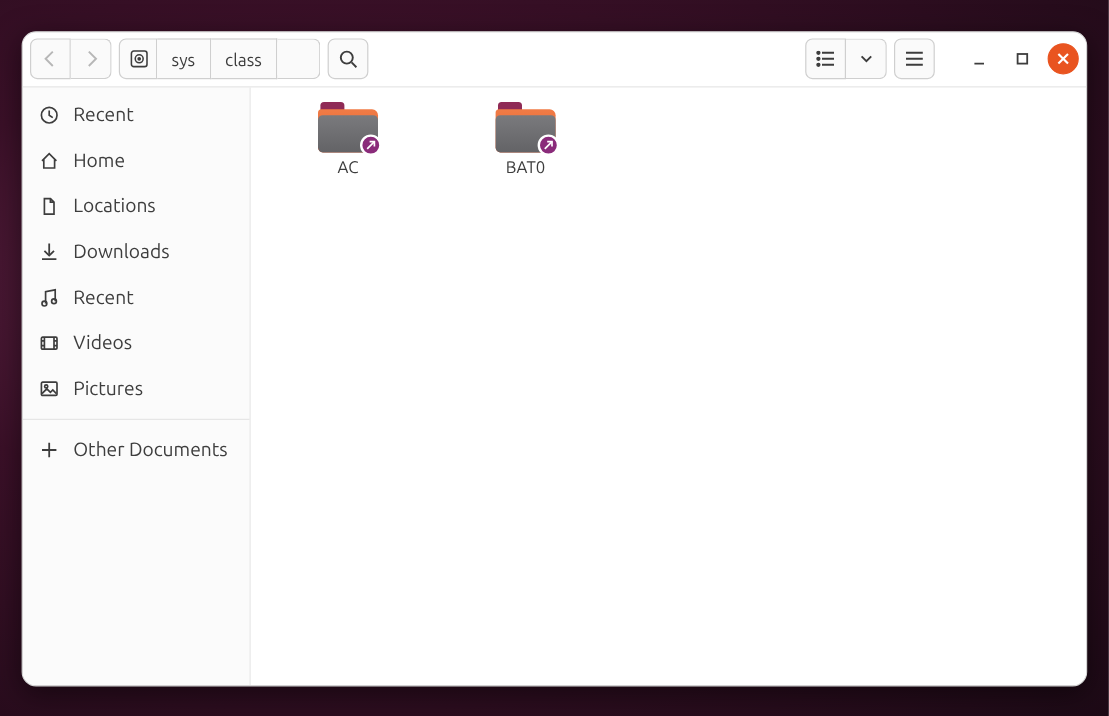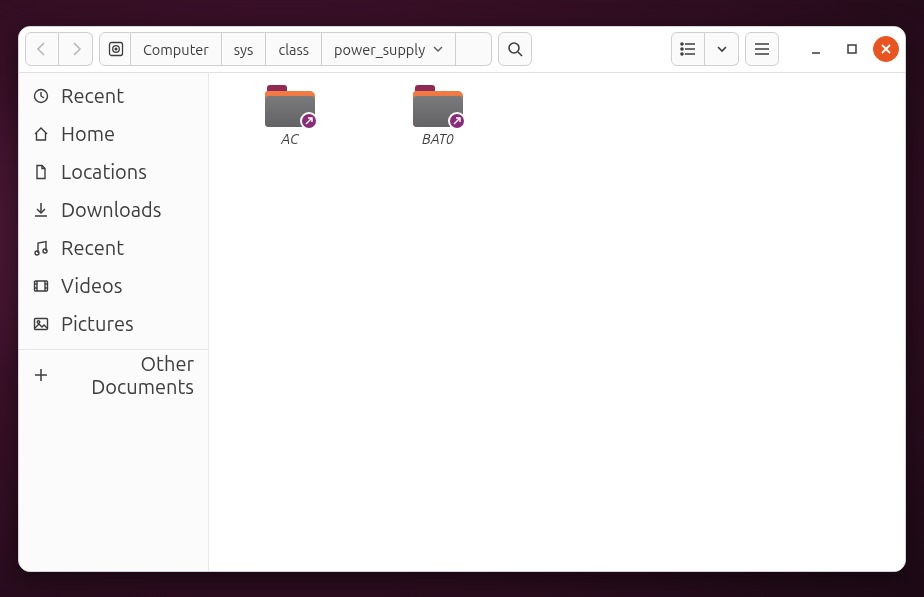--- a/index.html
+++ b/index.html
@@ -20,27 +20,27 @@
   .pathbar .seg.first { border-top-left-radius:6px; border-bottom-left-radius:6px; padding-left:8px; padding-right:6px; }
   .pathbar .seg + .seg { border-left:none; }
   .pathbar .seg.drop { gap:8px; }
   .pathbar .seg.blank { width:36px; padding:0; border-top-right-radius:6px; border-bottom-right-radius:6px; }
   .spacer { flex:1; }
   .close-btn { background:#e95420; border-color:#e95420; color:#fff; border-radius:50%; width:26px; height:26px; min-width:26px; }
   .winbtn { border:none; background:transparent; width:30px; min-width:30px; }
   
   .body { flex:1; display:flex; min-height:0; }
   .sidebar { width:190px; border-right:1px solid #e7e7e7; background:#fbfbfb; display:flex; flex-direction:column; padding-top:4px; }
-  .side-item { display:flex; align-items:center; gap:12px; height:38px; padding:0 14px; color:#3d3d3d; font-size:20px;text-align:right; }
+  .side-item { display:flex; align-items:center; gap:12px; height:38px; padding:0 14px; color:#3d3d3d; font-size:16px;text-align:right; }
   .side-item svg, .side-item .ic { width:16px; height:16px; flex:0 0 16px; color:#3d3d3d; }
   .side-sep { height:1px; background:#e6e6e6; margin:6px 0; }
   .main { flex:1; background:#ffffff; padding:12px 20px; }
   .icon-grid { display:flex; gap:62px; padding-left:18px; }
   .file-item { display:flex; flex-direction:column; align-items:center; gap:4px; width:86px; }
-  .file-item .lbl { font-size:14px; color:#3d3d3d; text-align:center;font-style:italic; }
+  .file-item .lbl { font-size:14px; color:#3d3d3d; text-align:center; }
   .folder { position:relative; width:50px; height:42px; }
   .folder .tab { position:absolute; top:0; left:2px; width:20px; height:8px; background:#8f2a56; border-radius:3px 3px 0 0; }
   .folder .body1 { position:absolute; top:6px; left:0; right:0; bottom:0; background:linear-gradient(#f07c46,#e95b2e); border-radius:3px 5px 4px 4px; }
   .folder .front { position:absolute; top:11px; left:0; right:0; bottom:0; background:linear-gradient(#7a7a7d,#636366); border-radius:4px; }
   .folder .emblem { position:absolute; right:-3px; bottom:-3px; width:18px; height:18px; border-radius:50%; background:#8a2b7a; border:2px solid #fff; display:flex; align-items:center; justify-content:center; }
   .folder .emblem svg { width:10px; height:10px; }
 </style>
 </head>
 <body>
 
@@ -62,34 +62,25 @@
 
     <div class="pathbar">
       <div class="seg first">
         <svg width="16" height="16" viewBox="0 0 16 16" fill="none" stroke="#3d3d3d" stroke-width="1.3">
             <rect x="1.5" y="1.5" width="13" height="13" rx="2"></rect>
             <circle cx="8" cy="8" r="3.3"></circle>
             <circle cx="8" cy="8" r="0.9" fill="#3d3d3d"></circle>
           </svg>
       </div>
       <div class="seg">
-          <span>Computer</span>
-        </div>
-      <div class="seg">
           <span>sys</span>
         </div>
       <div class="seg">
           <span>class</span>
         </div>
-      <div class="seg drop">
-        <span>power_supply</span>
-        <svg width="10" height="10" viewBox="0 0 10 10" stroke="#5d5d5d" stroke-width="1.4" fill="none">
-            <polyline points="1,3 5,7 9,3"></polyline>
-          </svg>
-      </div>
       <div class="seg blank"></div>
     </div>
 
     <div class="btn">
       <svg width="16" height="16" viewBox="0 0 16 16" fill="none" stroke="#3d3d3d" stroke-width="1.6">
           <circle cx="7" cy="7" r="5"></circle>
           <line x1="11" y1="11" x2="15" y2="15"></line>
         </svg>
     </div>
 

